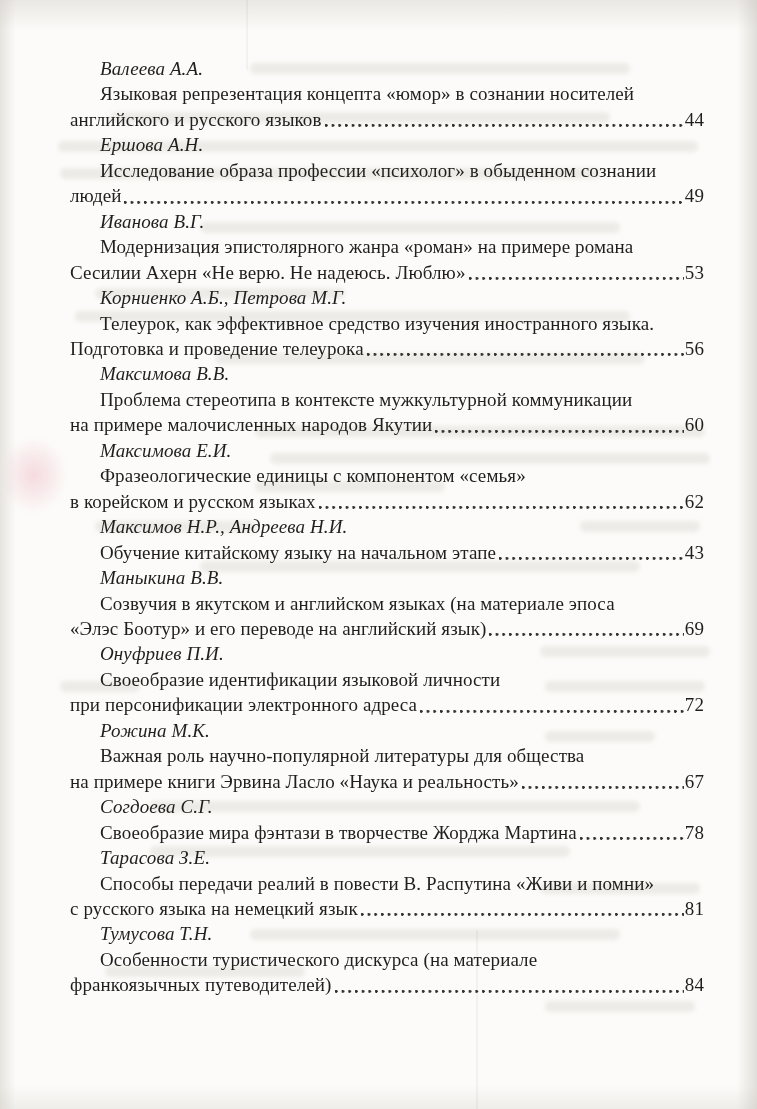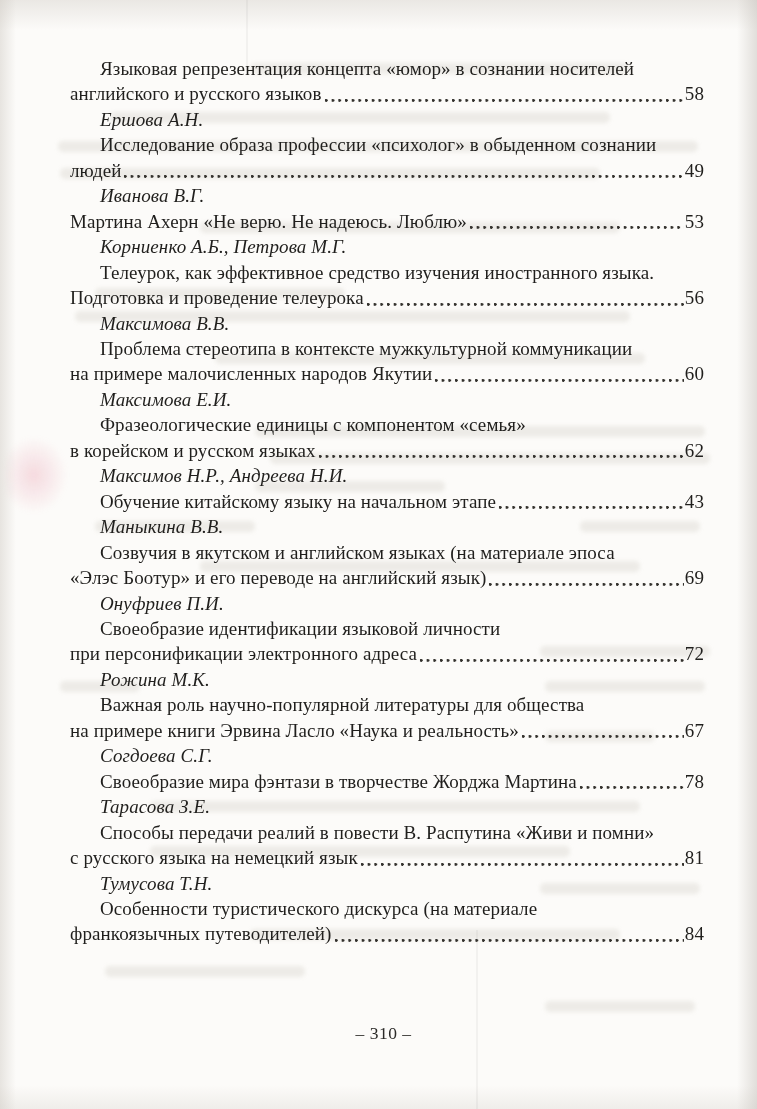--- a/index.html
+++ b/index.html
@@ -125,40 +125,42 @@
   <div class="ghost" style="left:250px; top:929px; width:370px;"></div>
   <div class="ghost" style="left:105px; top:966px; width:200px;"></div>
   <div class="ghost" style="left:545px; top:1001px; width:150px;"></div>
 
   <div class="smudge-pink"></div>
   <div class="crease c1"></div>
   <div class="crease c2"></div>
 
   <div class="toc-content" id="entries">
       <div class="entry">
+        <div class="authors">Валеева А.А.</div>
         <div class="tline first">Языковая репрезентация концепта «юмор» в сознании носителей</div>
         <div class="leader">
           <span class="t">английского и русского языков</span>
           <span class="dots"></span>
-          <span class="pagenum">58</span>
+          <span class="pagenum">44</span>
         </div>
       </div>
       <div class="entry">
         <div class="authors">Ершова А.Н.</div>
         <div class="tline first">Исследование образа профессии «психолог» в обыденном сознании</div>
         <div class="leader">
           <span class="t">людей</span>
           <span class="dots"></span>
           <span class="pagenum">49</span>
         </div>
       </div>
       <div class="entry">
         <div class="authors">Иванова В.Г.</div>
-        <div class="leader">
-          <span class="t">Мартина Ахерн «Не верю. Не надеюсь. Люблю»</span>
+        <div class="tline first">Модернизация эпистолярного жанра «роман» на примере романа</div>
+        <div class="leader">
+          <span class="t">Сесилии Ахерн «Не верю. Не надеюсь. Люблю»</span>
           <span class="dots"></span>
           <span class="pagenum">53</span>
         </div>
       </div>
       <div class="entry">
         <div class="authors">Корниенко А.Б., Петрова М.Г.</div>
         <div class="tline first">Телеурок, как эффективное средство изучения иностранного языка.</div>
         <div class="leader">
           <span class="t">Подготовка и проведение телеурока</span>
           <span class="dots"></span>
@@ -239,14 +241,13 @@
         <div class="authors">Тумусова Т.Н.</div>
         <div class="tline first">Особенности туристического дискурса (на материале</div>
         <div class="leader">
           <span class="t">франкоязычных путеводителей)</span>
           <span class="dots"></span>
           <span class="pagenum">84</span>
         </div>
       </div>
     </div>
 
-  <div class="page-footer">– 310 –</div>
 </div>
 
 </body></html>

